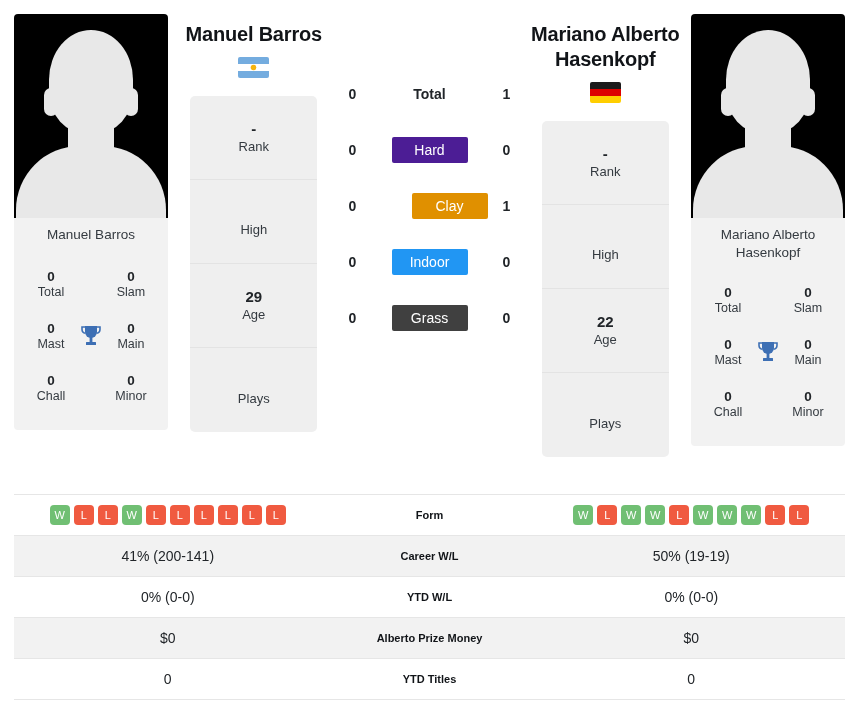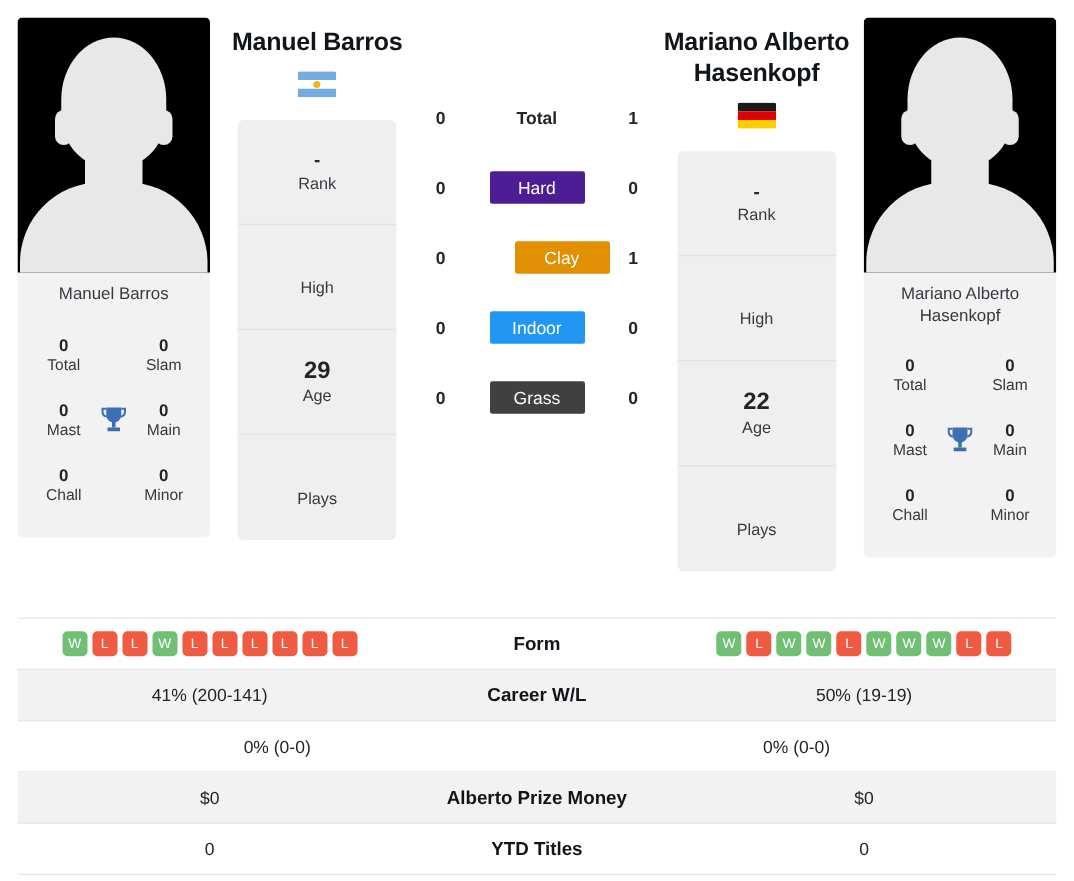--- a/index.html
+++ b/index.html
@@ -141,21 +141,21 @@
     height: 84px;
     display: flex;
     flex-direction: column;
     align-items: center;
     justify-content: center;
     border-bottom: 1px solid #e3e3e3;
     line-height: 1.3;
   }
   .profile-row:last-child { border-bottom: none; }
   .profile-val {
-    font-size: 19px;
+    font-size: 15px;
     font-weight: bold;
     color: #212529;
     min-height: 18px;
   }
   .profile-val.dash { font-weight: bold; font-size: 15px; }
   .profile-lbl {
     font-size: 13px;
     color: #343a40;
     text-align: center;
   }
@@ -222,21 +222,21 @@
     flex: 1 1 0;
     display: flex;
     align-items: center;
     justify-content: center;
     font-size: 14px;
     color: #212529;
   }
   .stat-label {
     flex: 0 0 216px;
     text-align: center;
-    font-size: 15px;
+    font-size: 11px;
     font-weight: bold;
     color: #111418;
   }
   .form-strip {
     display: flex;
     gap: 4px;
     justify-content: center;
   }
   .form-badge {
     width: 20px; height: 20px;
@@ -497,20 +497,21 @@
           </div>
         </div>
       </div>
       <div class="stat-row shaded">
         <div class="stat-left">41% (200-141)</div>
         <div class="stat-label">Career W/L</div>
         <div class="stat-right">50% (19-19)</div>
       </div>
       <div class="stat-row">
         <div class="stat-left">0% (0-0)</div>
+        <div class="stat-label">YTD W/L</div>
         <div class="stat-right">0% (0-0)</div>
       </div>
       <div class="stat-row shaded">
         <div class="stat-left">$0</div>
         <div class="stat-label">Alberto Prize Money</div>
         <div class="stat-right">$0</div>
       </div>
       <div class="stat-row">
         <div class="stat-left">0</div>
         <div class="stat-label">YTD Titles</div>

